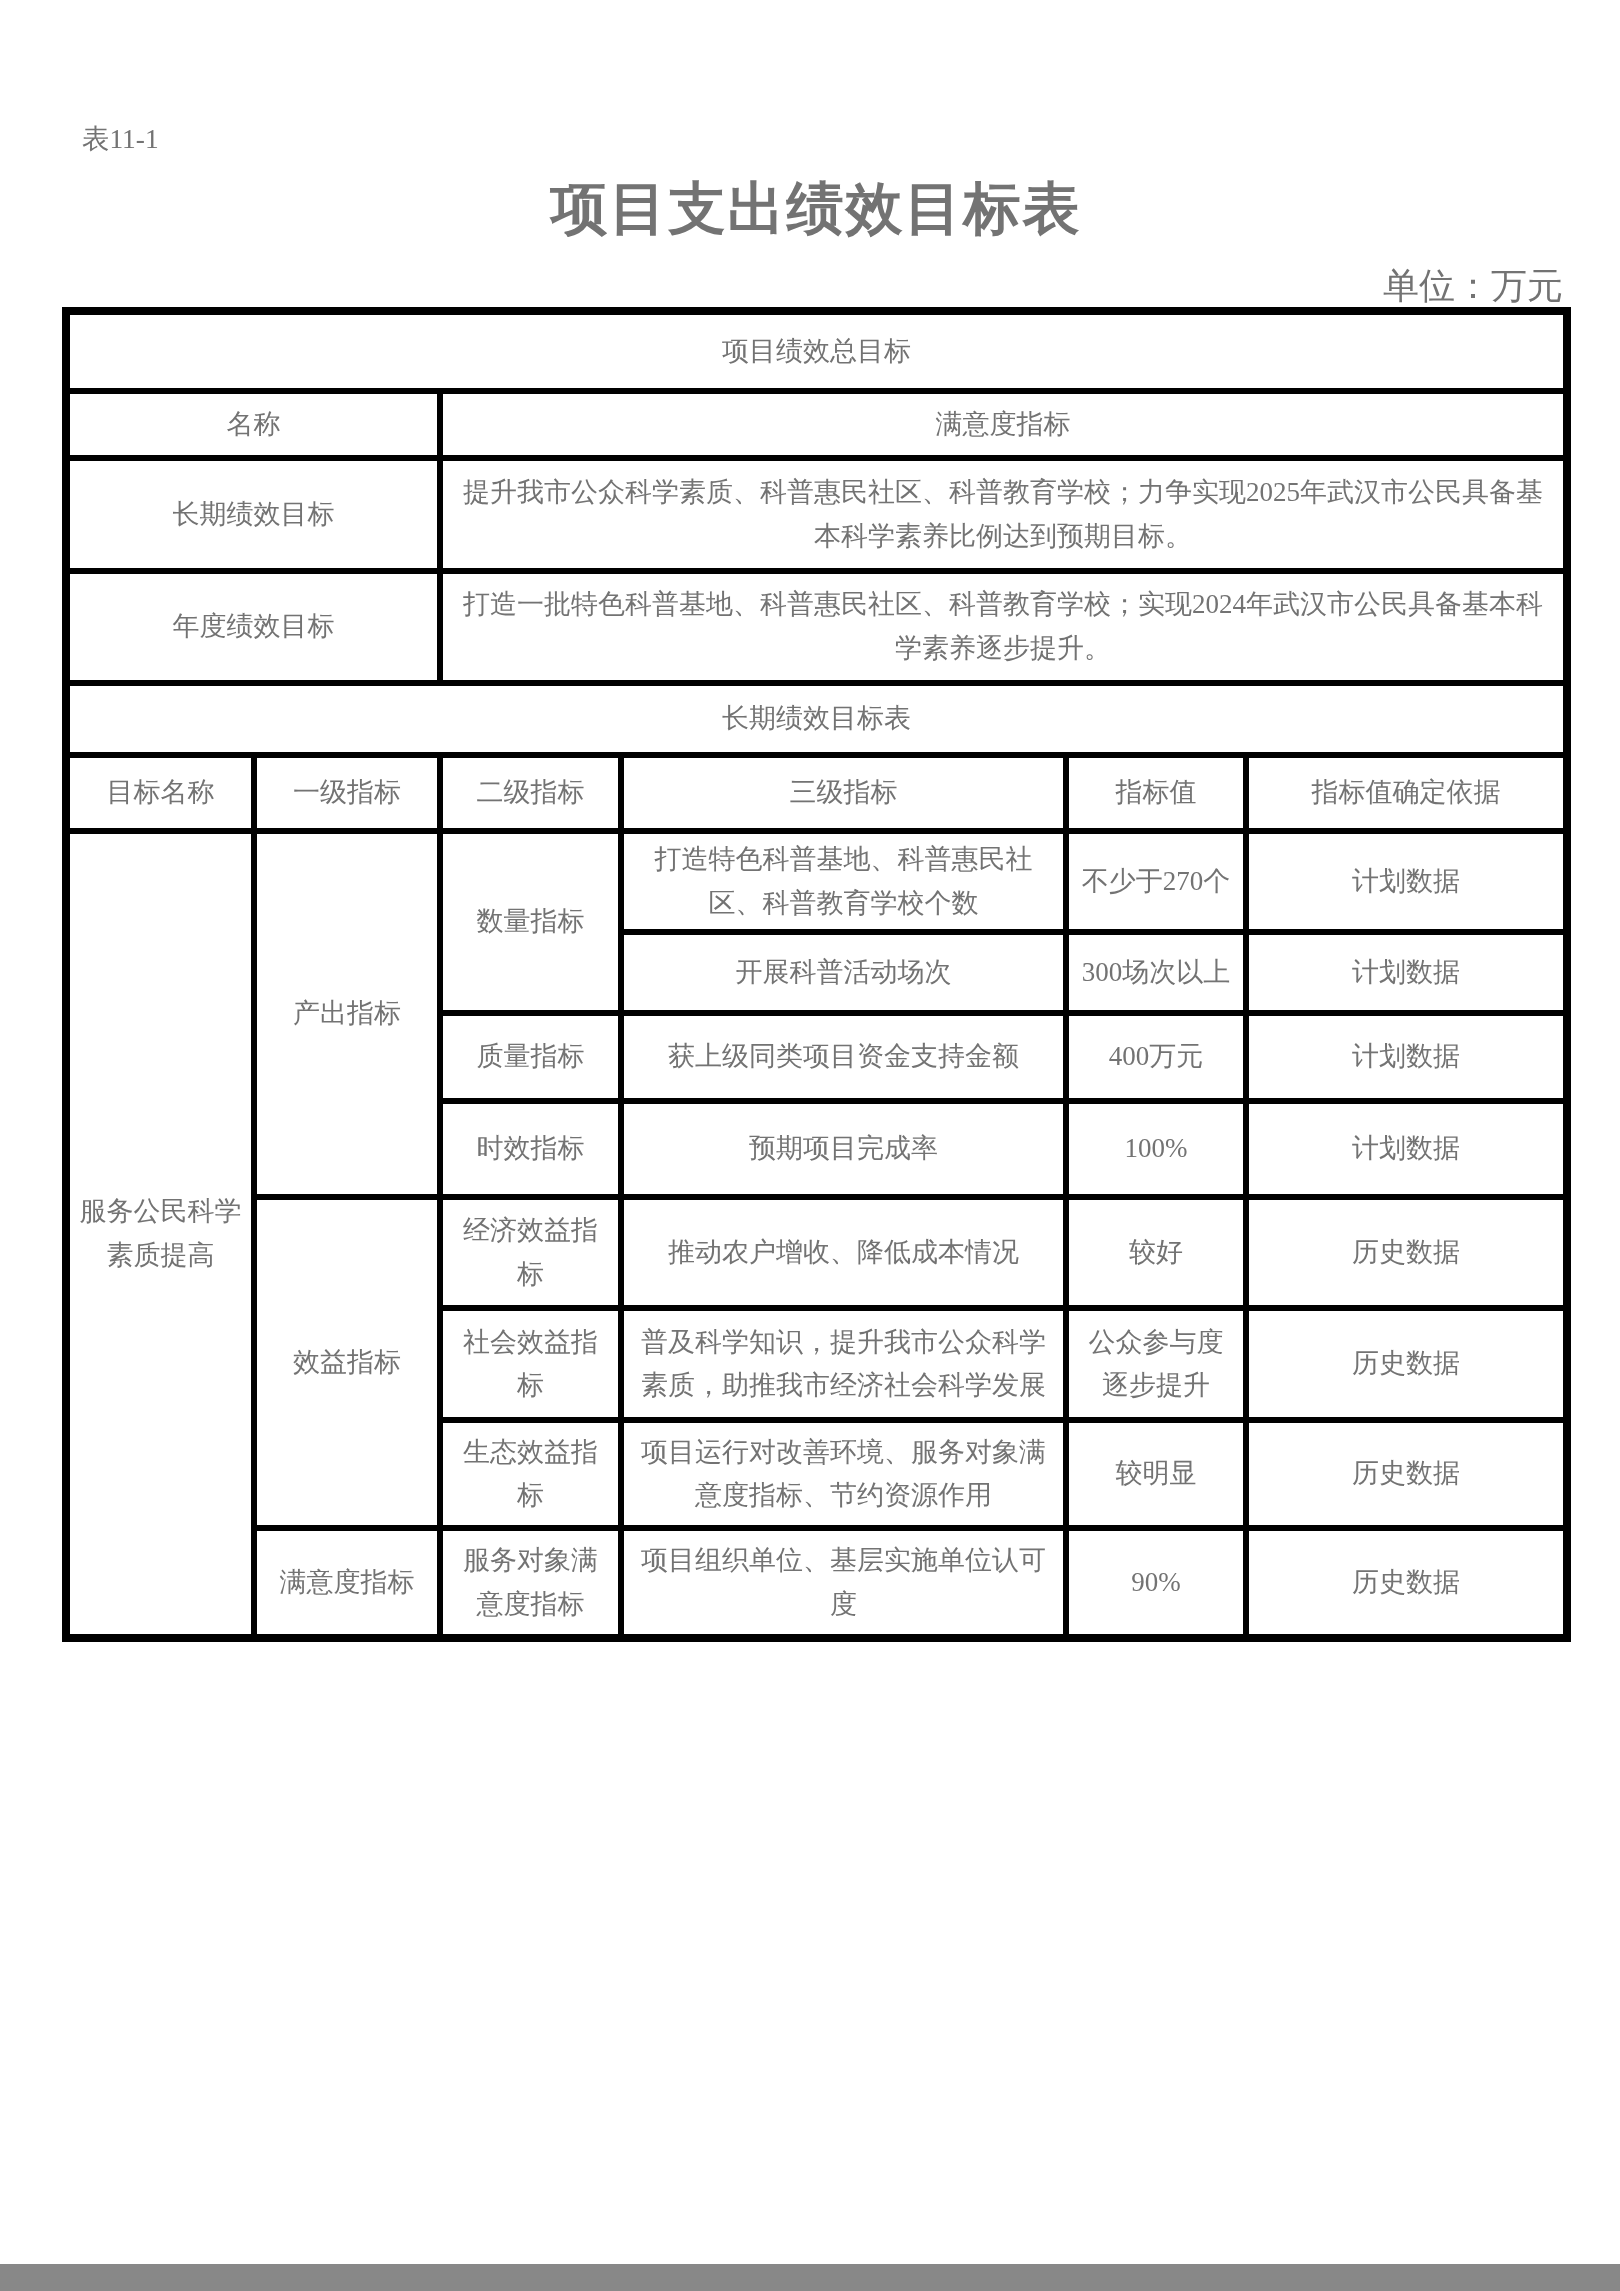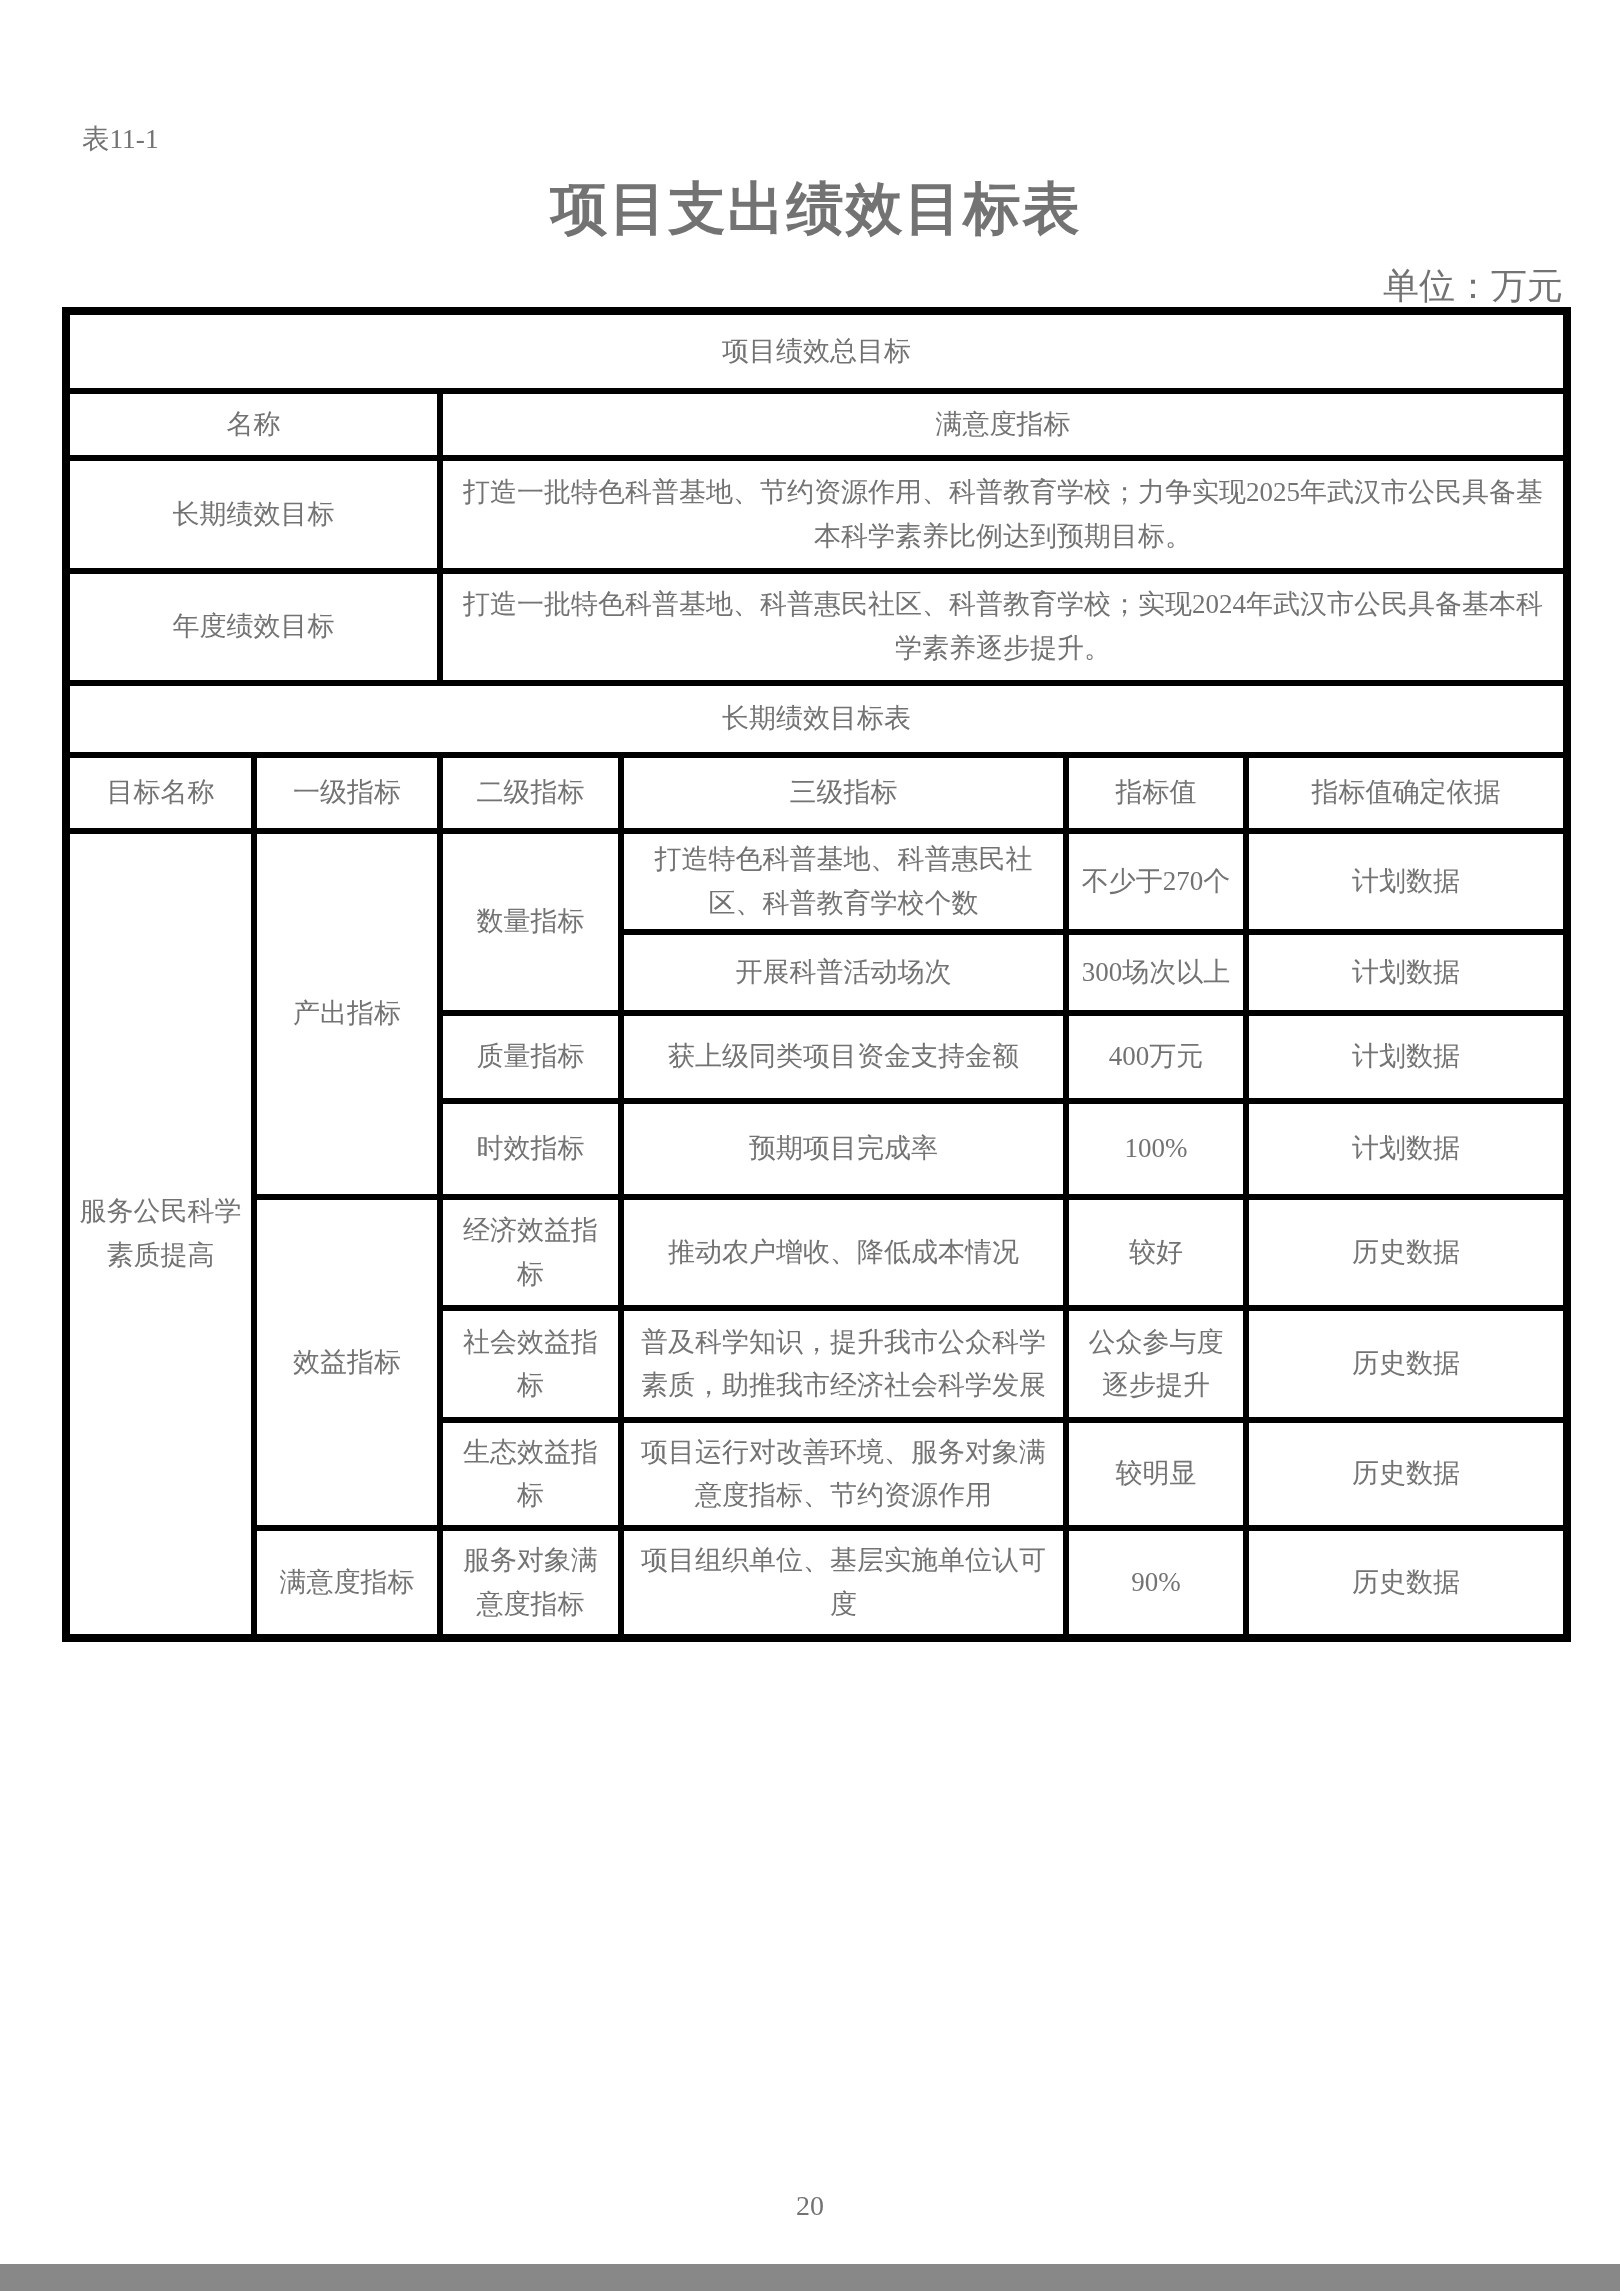--- a/index.html
+++ b/index.html
@@ -101,21 +101,21 @@
       <td colspan="6">项目绩效总目标</td>
     </tr>
 
     <tr style="height:67px">
       <td colspan="2">名称</td>
       <td colspan="4">满意度指标</td>
     </tr>
 
     <tr style="height:113px">
       <td colspan="2">长期绩效目标</td>
-      <td colspan="4" class="desc-cell">打造一批特色科普基地、节约资源作用、科普教育学校；力争实现2025年武汉市公民具备基本科学素养比例达到预期目标。</td>
+      <td colspan="4" class="desc-cell">提升我市公众科学素质、科普惠民社区、科普教育学校；力争实现2025年武汉市公民具备基本科学素养比例达到预期目标。</td>
     </tr>
 
     <tr style="height:112px">
       <td colspan="2">年度绩效目标</td>
       <td colspan="4" class="desc-cell">打造一批特色科普基地、科普惠民社区、科普教育学校；实现2024年武汉市公民具备基本科学素养逐步提升。</td>
     </tr>
 
     <tr style="height:72px">
       <td colspan="6">长期绩效目标表</td>
     </tr>
@@ -183,16 +183,15 @@
     <tr style="height:110px">
       <td>满意度指标</td>
       <td class="l2-cell">服务对象满意度指标</td>
       <td>项目组织单位、基层实施单位认可度</td>
       <td class="value-cell">90%</td>
       <td class="basis-cell">历史数据</td>
     </tr>
   </tbody>
     </table>
 
-  <div class="page-number">20</div>
 
 </div>
 
 
 </body></html>

